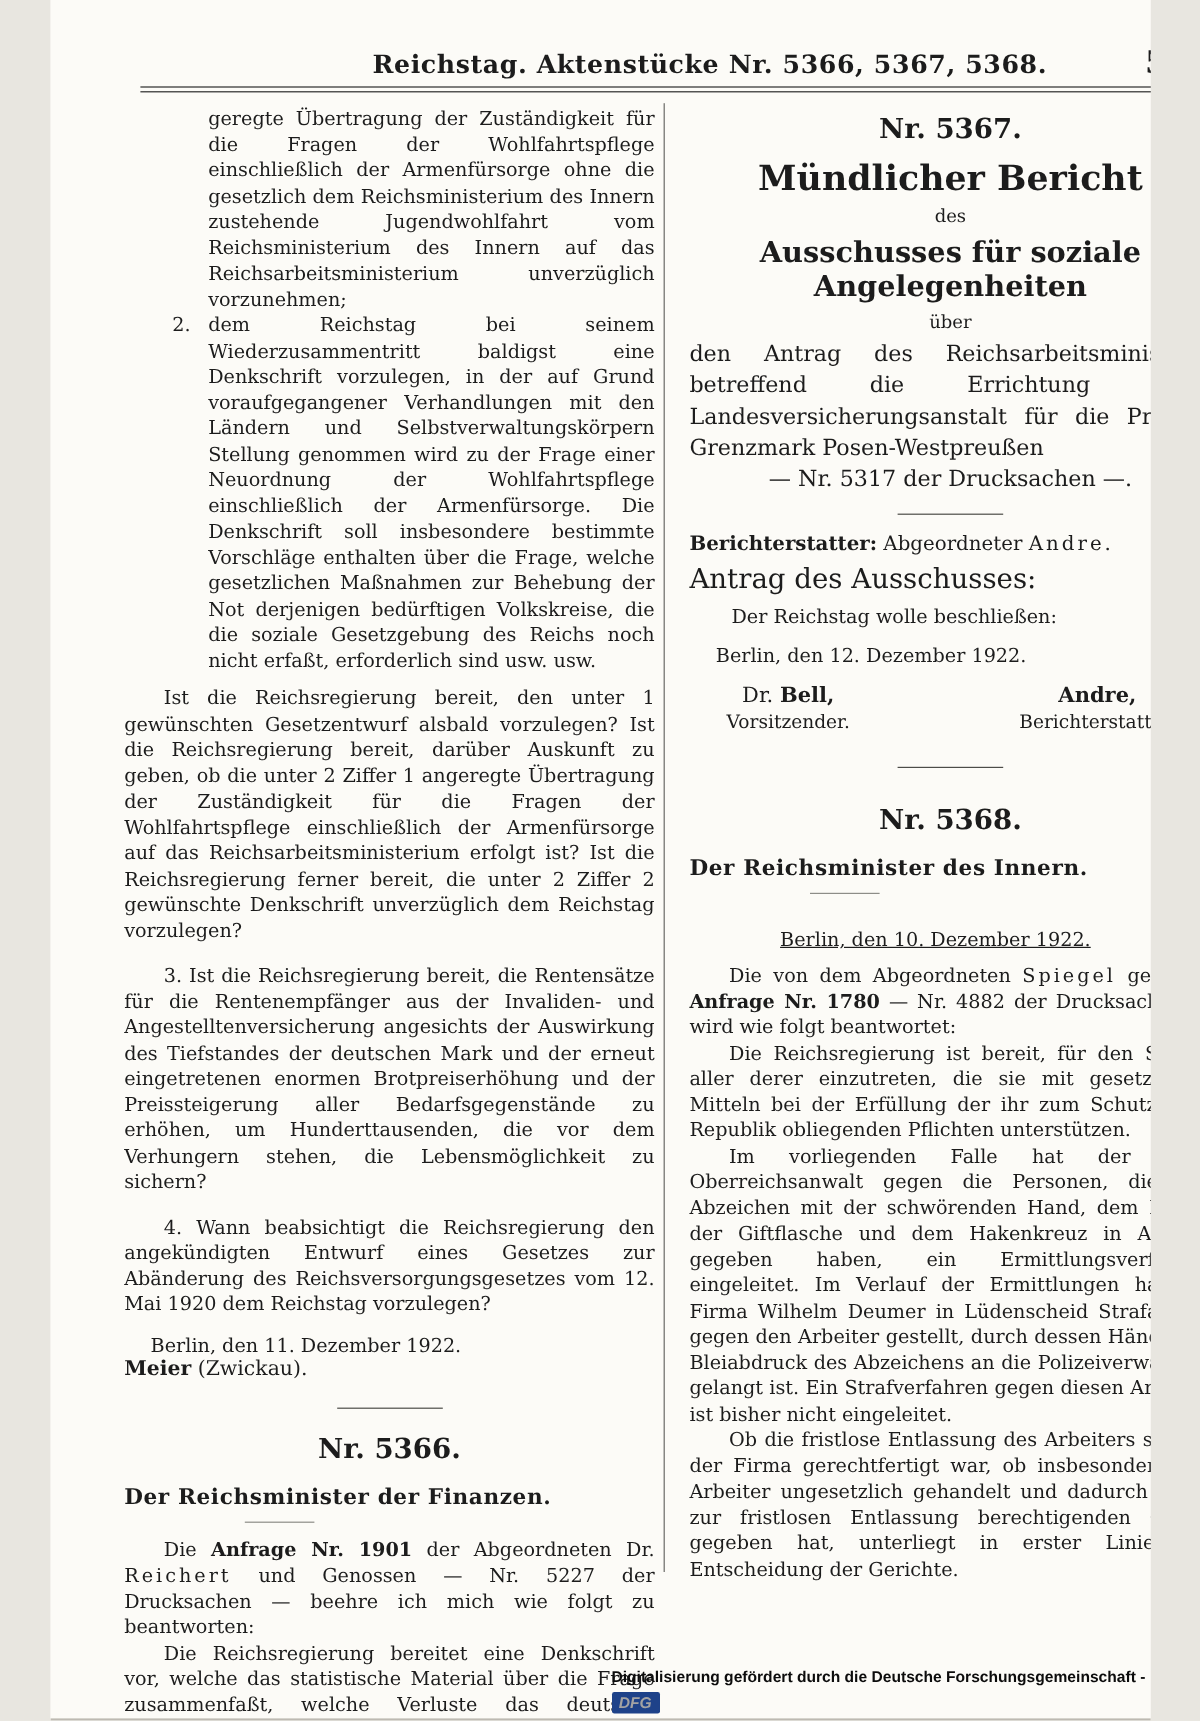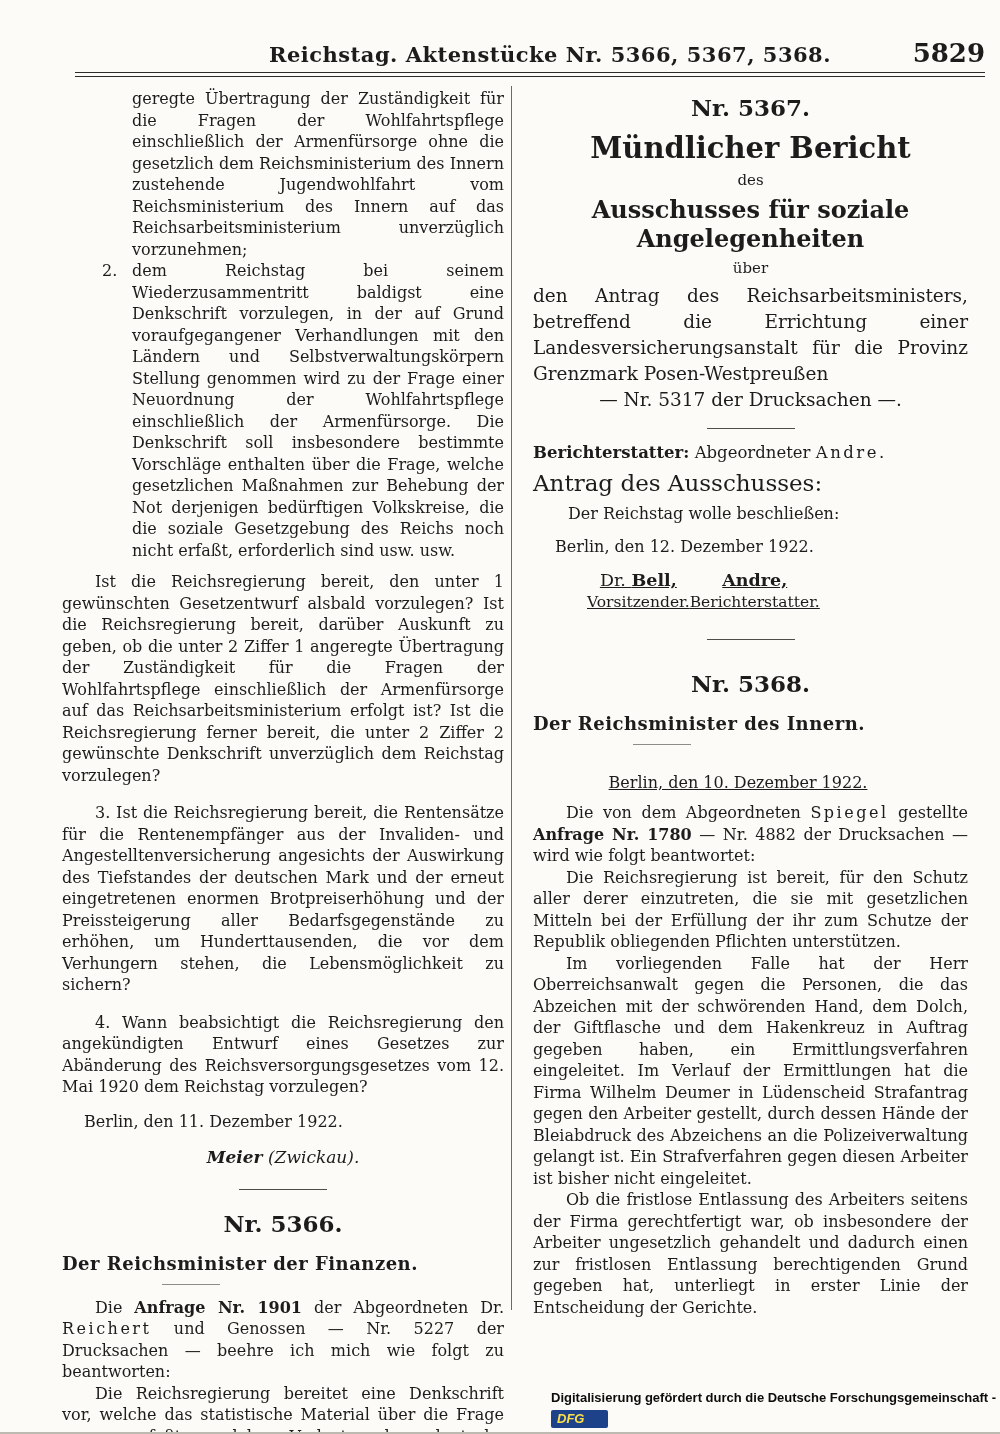--- a/index.html
+++ b/index.html
@@ -1,18 +1,18 @@
 <!DOCTYPE html>
 <html lang="de"><head>
 <meta charset="utf-8">
 <style>
   html,body { margin:0; padding:0; background:#e8e6e0; }
   .page {
     position:relative;
-    width:1000px; height:1434px;
+    width:917px; height:1434px;
     margin:0 auto;
     background:#fcfbf7;
     font-family:"DejaVu Serif", serif;
     color:#1c1c1c;
     overflow:hidden;
   }
   
   .header-row {
     position:absolute; top:38px; left:75px; width:910px;
     display:flex; align-items:baseline;
@@ -46,21 +46,21 @@
   p { margin:0; }
   .body-text {
     font-size:16px; line-height:21.5px; text-align:justify;
   }
   .indent { text-indent:33px; }
   .list-item { position:relative; margin-left:70px; }
   .list-marker { position:absolute; left:-30px; top:0; }
   .date-line { margin:14px 0 0 22px; font-size:16px; }
   .bold { font-weight:bold; }
   .spaced { letter-spacing:2.5px; }
-  .sig-line { margin-top:16px; text-align:center; font-size:17px;font-style:italic; }
+  .sig-line { font-size:17px; }
   .divider {
     width:88px; height:1px; background:#4c4c48;
     margin:22px auto 20px auto;
   }
   .dash-mark {
     width:58px; height:1px; background:#8d8d88;
     margin:10px 0 12px 100px;
   }
   .nr-heading {
     text-align:center; font-size:23px; font-weight:bold;
@@ -81,38 +81,38 @@
     font-size:18.5px; line-height:26px; text-align:justify; margin-top:4px;
   }
   .drucksache-line { text-align:center; font-size:18.5px; margin-top:2px; }
   .label-line { font-size:16.5px; margin-top:6px; }
   .antrag-label { font-size:23px; font-weight:normal; margin-top:8px; }
   .resolution-intro { margin:8px 0 0 35px; font-size:16px; }
   .resolution-text {
     margin:4px 0 0 62px; font-size:16px; line-height:21.5px; text-align:justify;
   }
   .committee-line { text-align:center; font-size:20px; margin-top:20px; }
-  .sig-row { display:flex; margin:14px 30px 0 54px;text-decoration:underline; }
+  .sig-row { display:flex; justify-content:space-between; margin:14px 30px 0 31px; }
   .sig-block { text-align:center; }
   .sig-block .name { font-size:17.5px; }
   .sig-block .role { font-size:15.5px; margin-top:3px; }
   .date-right { text-align:center; padding-right:25px; margin-top:28px; font-size:16px;text-decoration:underline; }
   .gap-s { margin-top:10px; }
   .gap-m { margin-top:16px; }
   
   .footer {
     position:absolute; right:4px; bottom:6px;
     display:flex; align-items:flex-start; gap:5px;
     font-family:"Liberation Sans", sans-serif;
     font-size:13px; font-weight:bold; color:#0c0c0c;flex-direction:column;
   }
   .dfg-logo {
-    display:inline-block; background:#1e4289; color:#fde047;
+    display:inline-block; background:#1e4289; color:#a3a3a3;
     font-family:"Liberation Sans", sans-serif; font-weight:bold; font-style:italic;
-    font-size:13px; padding:1px 24px 2px 6px; border-radius:2px;
+    font-size:13px; padding:1px 7px 2px 6px; border-radius:2px;
   }
   .bottom-edge {
     position:absolute; left:0; bottom:0; width:100%; height:2px; background:#bdbab2;
   }
 </style>
 </head>
 <body>
 
 <div class="page">
 

